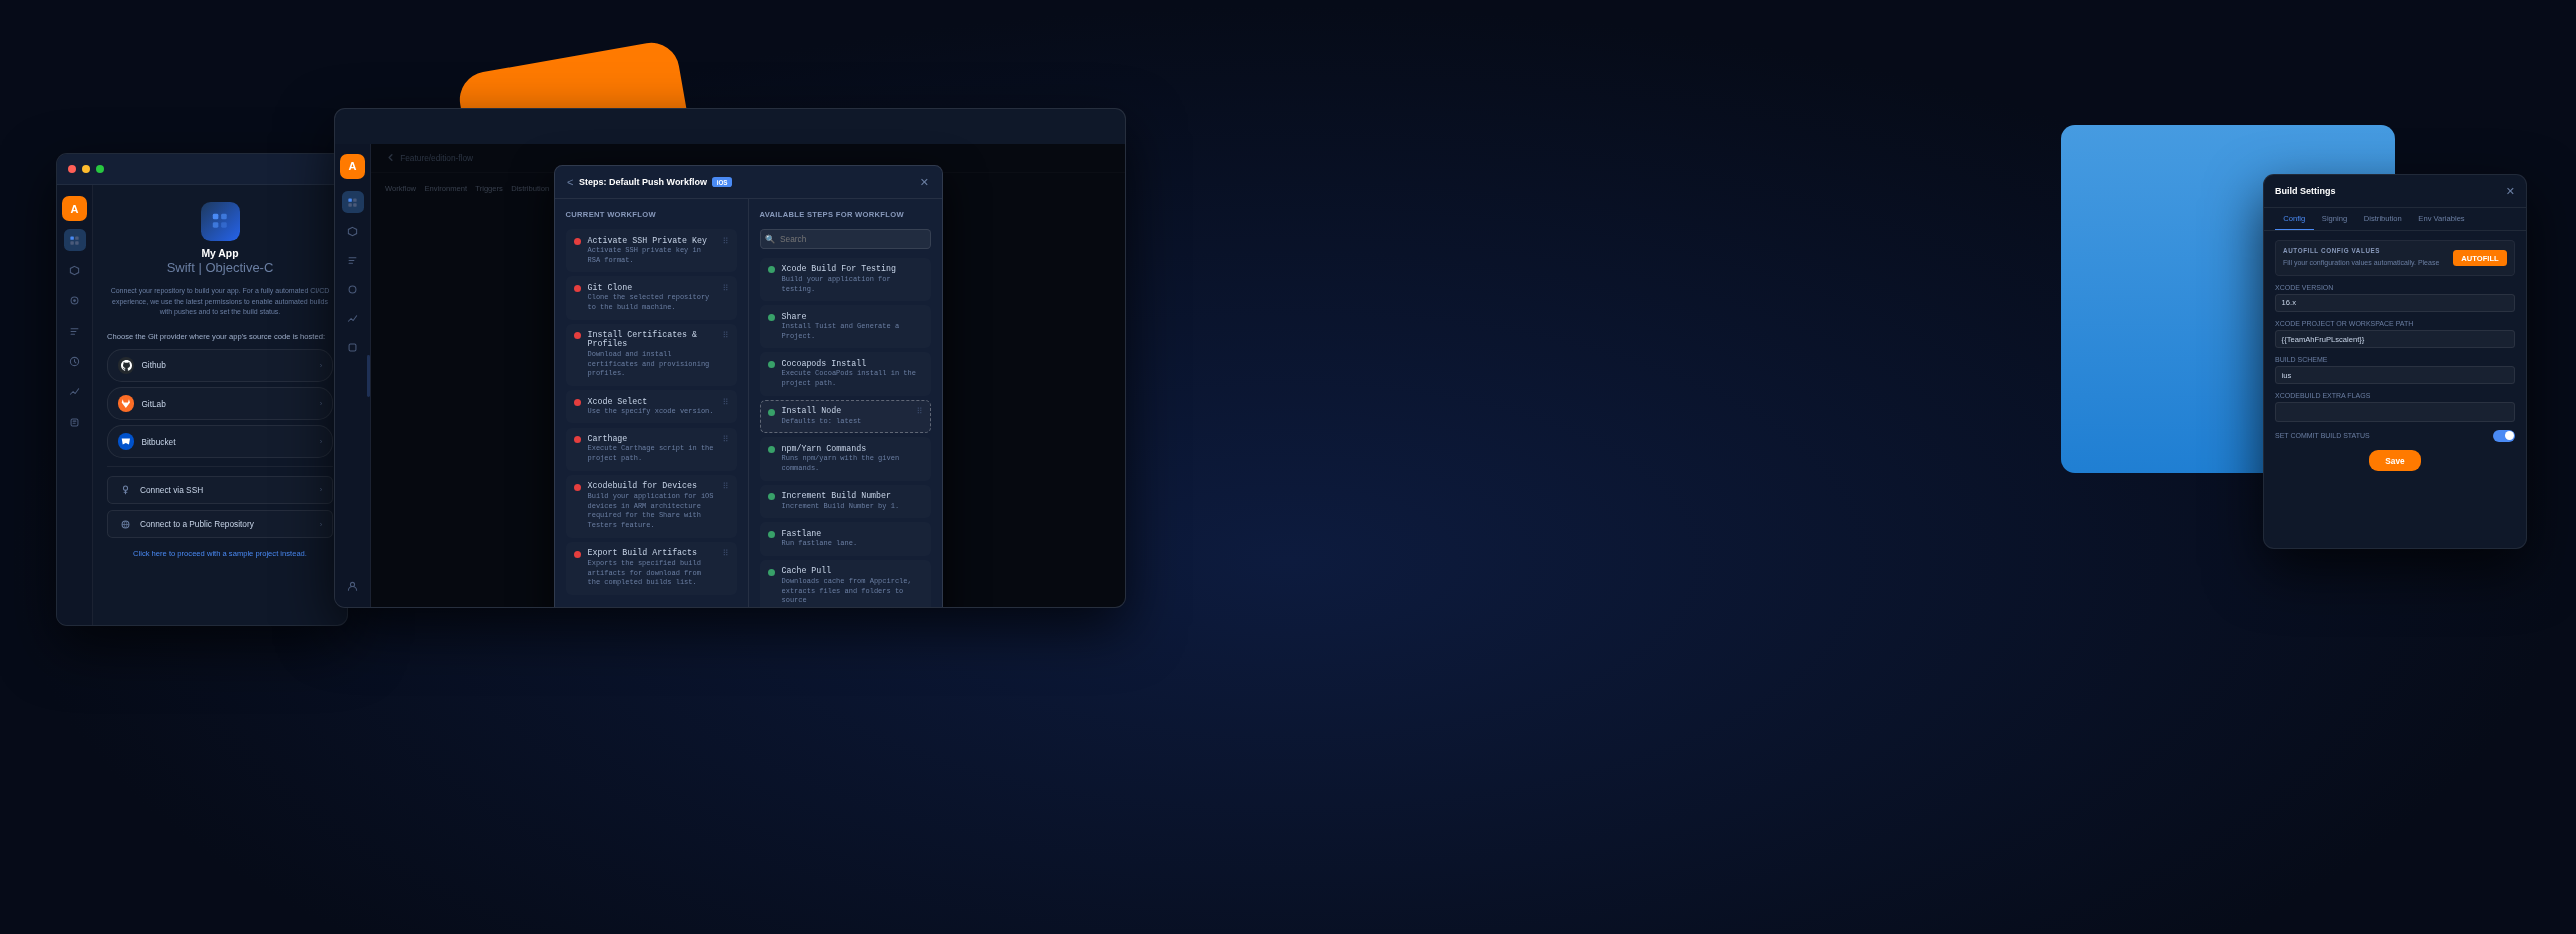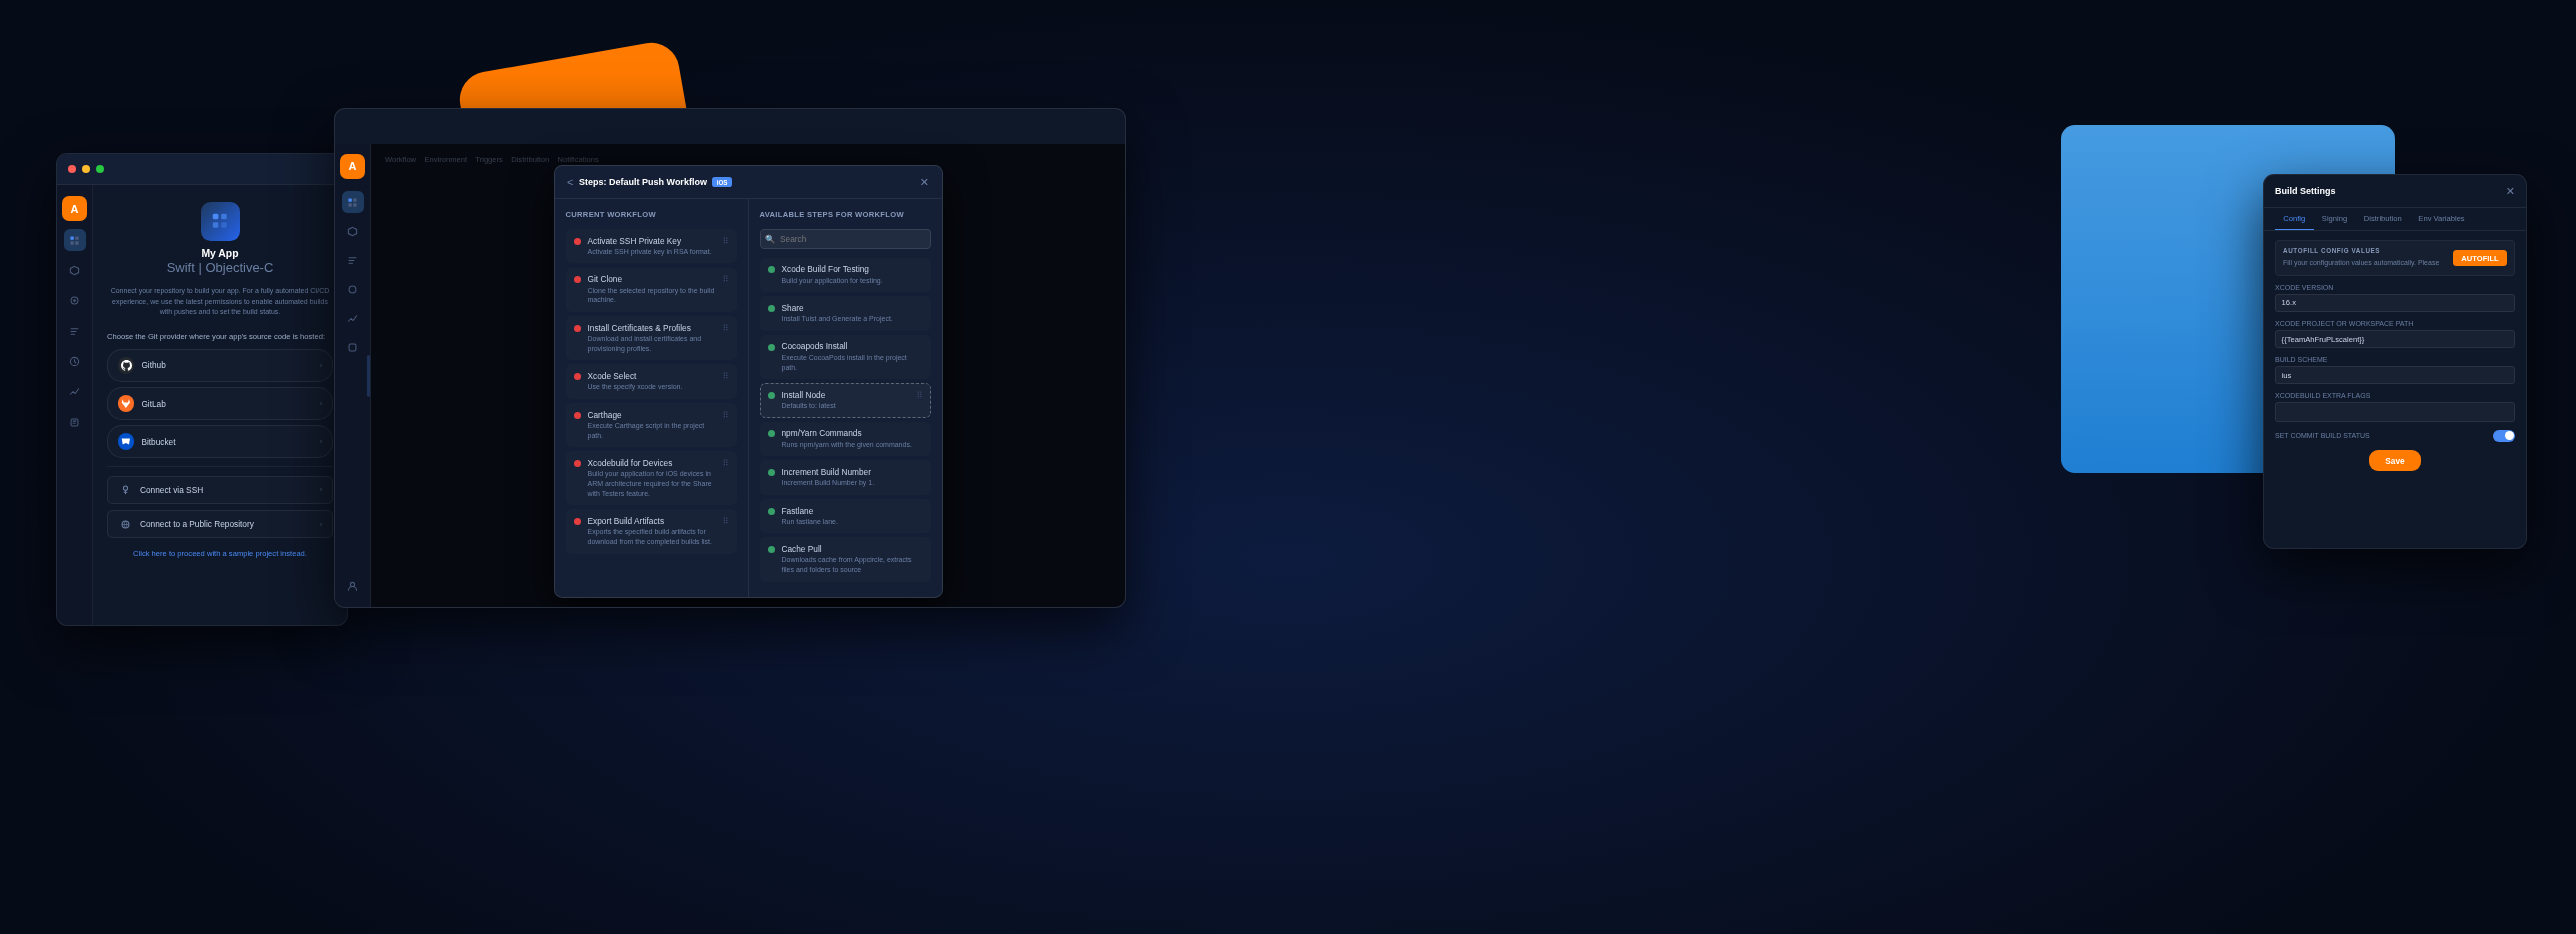--- a/index.html
+++ b/index.html
@@ -371,20 +371,21 @@
       height: 7px;
       border-radius: 50%;
       margin-top: 2.1px;
       flex-shrink: 0;
     }
     .dot-red { background: #e53e3e; }
     .dot-green { background: #38a169; }
 
     .workflow-item-info {
       flex: 1;
+      font-family: Liberation Mono, monospace;
     }
 
     .workflow-item-name {
       color: #c8d5e8;
       font-size: 8.3px;
       font-weight: 500;
     }
 
     .workflow-item-desc {
       color: #6b7fa3;
@@ -814,20 +815,28 @@
           <circle cx="8" cy="5" r="3" stroke="#4a5a7a" stroke-width="1.5"></circle>
           <path d="M2 14c0-3.31 2.69-6 6-6s6 2.69 6 6" stroke="#4a5a7a" stroke-width="1.5"></path>
         </svg>
     </div>
 
     <div style="width:2.8px; height:42px; background:#1e3055; border-radius:1.4px; position:absolute; right:0; top:50%; transform:translateY(-50%);"></div>
   </div>
 
   <div class="main-area">
 
+    <div class="content-header">
+      <div class="back-btn">
+        <svg width="11" height="11" viewBox="0 0 16 16" fill="none">
+            <path d="M10 12L6 8L10 4" stroke="#6b7fa3" stroke-width="2" stroke-linecap="round" stroke-linejoin="round"></path>
+          </svg>
+        <span style="color:#6b7fa3; font-size:8.3px;">Feature/edition-flow</span>
+      </div>
+    </div>
 
     <div class="content-body">
       <div style="display:flex; gap:8.3px; align-items:center; margin-bottom:2.8px;">
         <span style="color:#8899bb; font-size:7.6px;">Workflow</span>
         <span style="color:#8899bb; font-size:7.6px;">Environment</span>
         <span style="color:#8899bb; font-size:7.6px;">Triggers</span>
         <span style="color:#8899bb; font-size:7.6px;">Distribution</span>
         <span style="color:#8899bb; font-size:7.6px;">Notifications</span>
       </div>
     </div>

